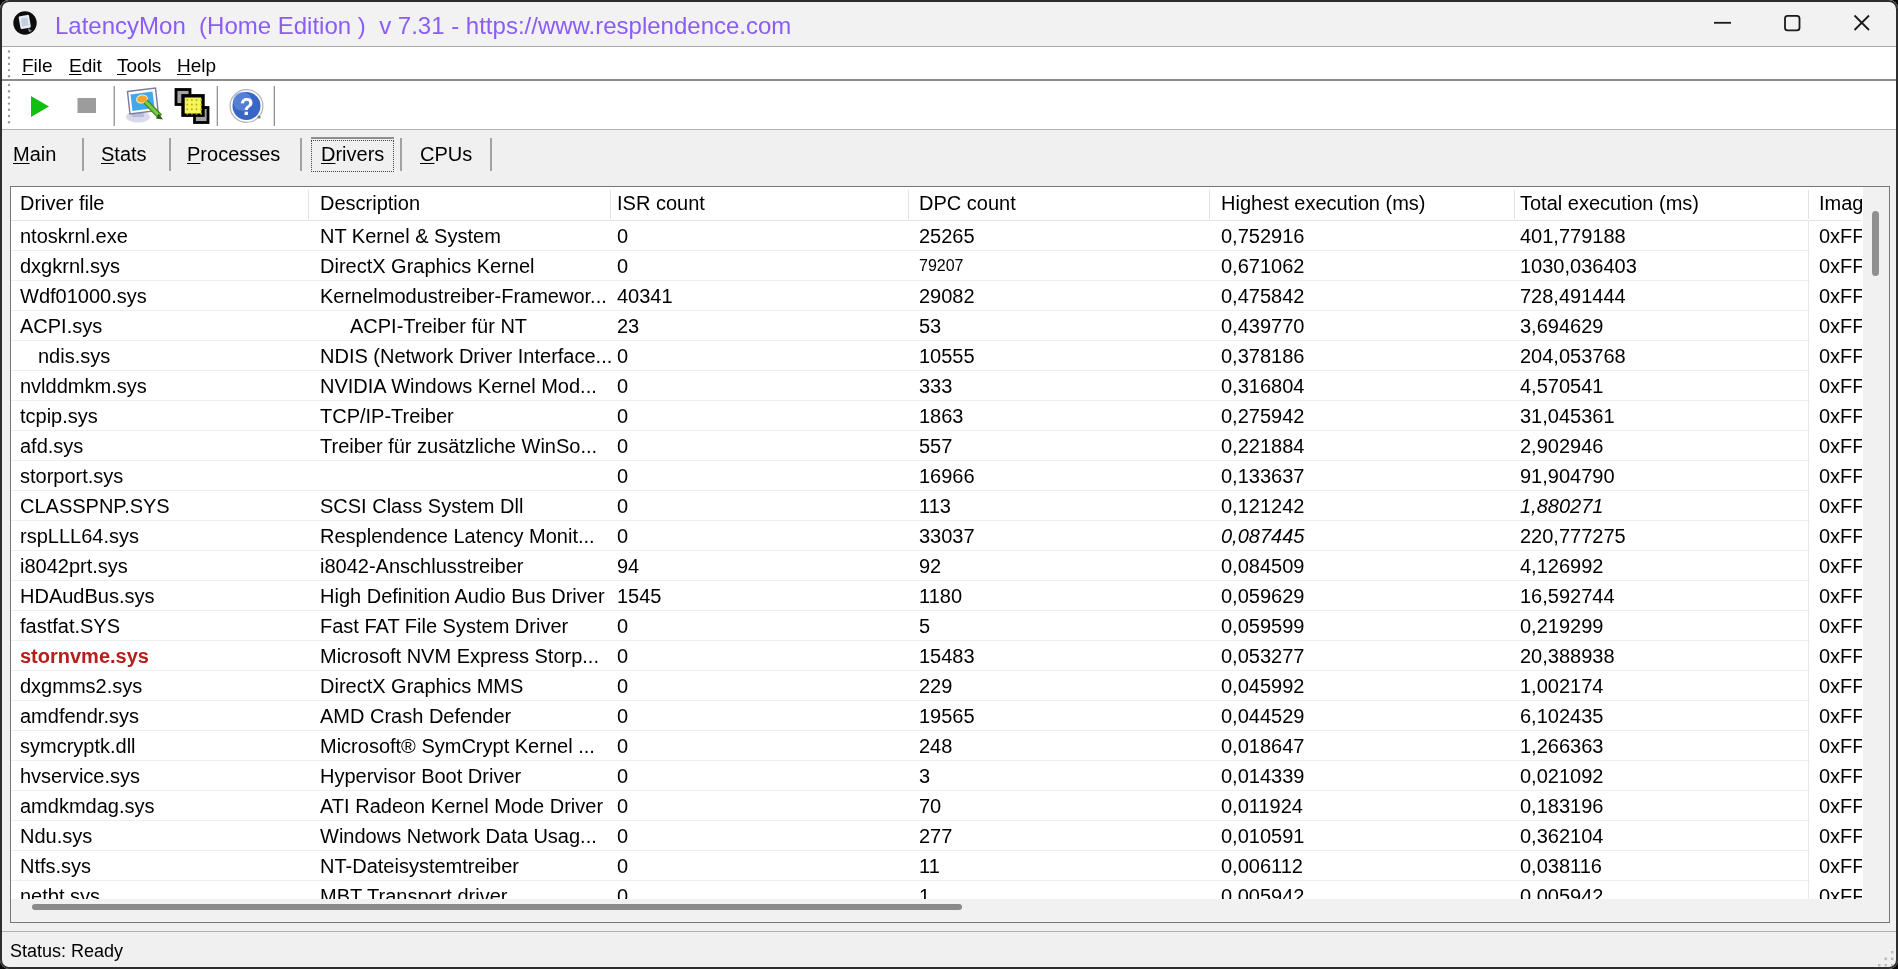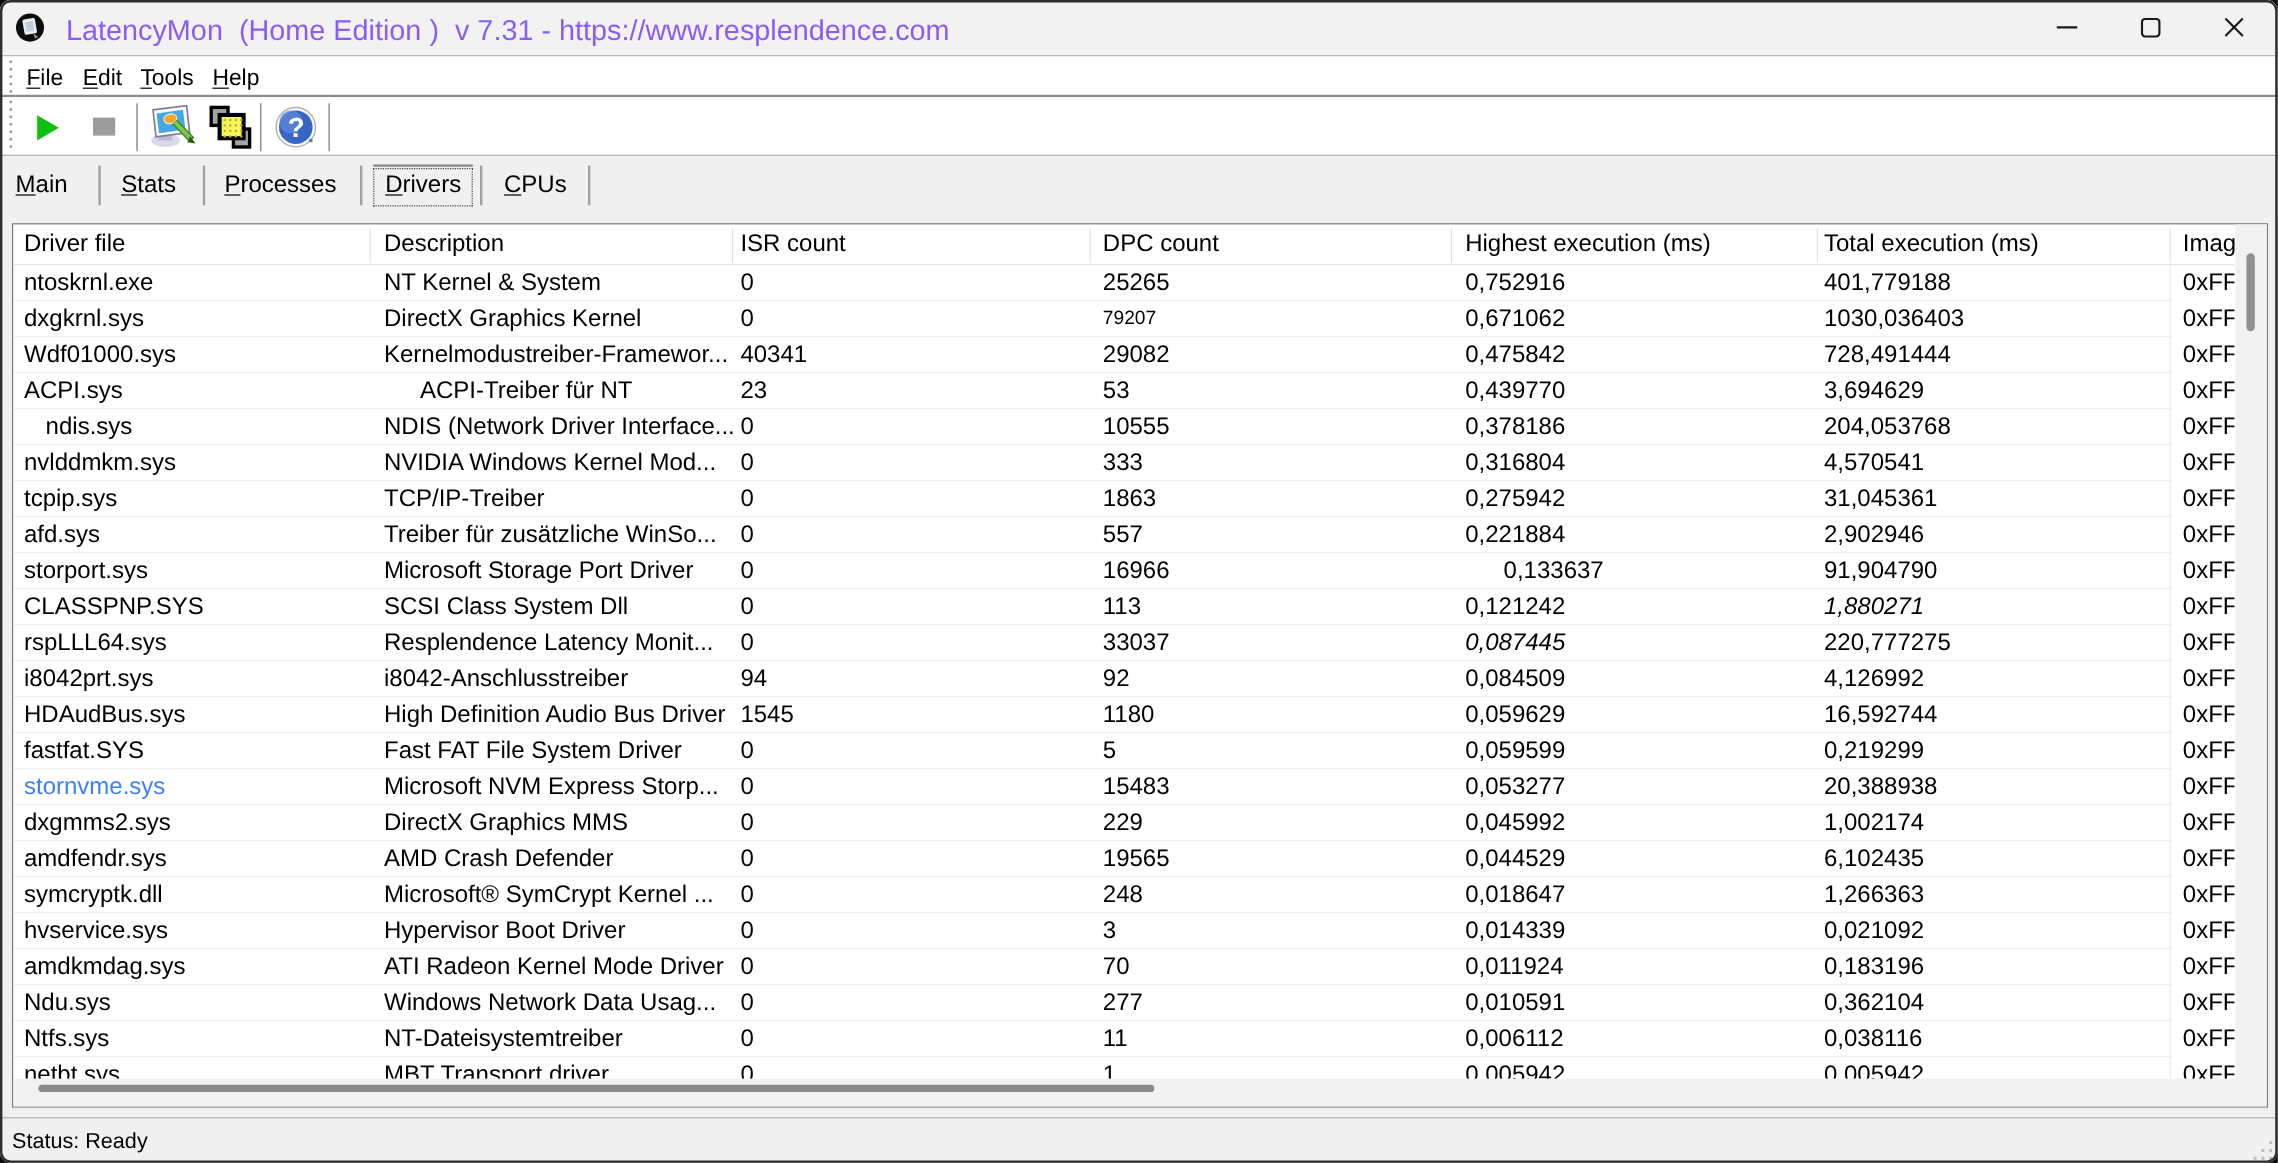--- a/index.html
+++ b/index.html
@@ -177,24 +177,23 @@
 <div style="position:absolute;left:0px;top:180px;width:1799px;height:1px;background:#efefef;"></div>
 <div style="position:absolute;left:9px;top:200.6px;height:50px;line-height:50px;font-size:20px;color:#000;white-space:nowrap;">afd.sys</div>
 <div style="position:absolute;left:309px;top:200.6px;height:50px;line-height:50px;font-size:20px;color:#000;white-space:nowrap;">Treiber für zusätzliche WinSo...</div>
 <div style="position:absolute;left:606px;top:200.6px;height:50px;line-height:50px;font-size:20px;color:#000;white-space:nowrap;">0</div>
 <div style="position:absolute;left:908px;top:200.6px;height:50px;line-height:50px;font-size:20px;color:#000;white-space:nowrap;">557</div>
 <div style="position:absolute;left:1210px;top:200.6px;height:50px;line-height:50px;font-size:20px;color:#000;white-space:nowrap;">0,221884</div>
 <div style="position:absolute;left:1509px;top:200.6px;height:50px;line-height:50px;font-size:20px;color:#000;white-space:nowrap;">2,902946</div>
 <div style="position:absolute;left:1808px;top:200.6px;height:50px;line-height:50px;font-size:20px;color:#000;white-space:nowrap;">0xFF</div>
 <div style="position:absolute;left:0px;top:210px;width:1799px;height:1px;background:#efefef;"></div>
 <div style="position:absolute;left:9px;top:230.6px;height:50px;line-height:50px;font-size:20px;color:#000;white-space:nowrap;">storport.sys</div>
-<div style="position:absolute;left:309px;top:230.6px;height:50px;line-height:50px;font-size:20px;color:#000;white-space:nowrap;">Microsoft Storage Port Driver</div>
 <div style="position:absolute;left:606px;top:230.6px;height:50px;line-height:50px;font-size:20px;color:#000;white-space:nowrap;">0</div>
 <div style="position:absolute;left:908px;top:230.6px;height:50px;line-height:50px;font-size:20px;color:#000;white-space:nowrap;">16966</div>
-<div style="position:absolute;left:1210px;top:230.6px;height:50px;line-height:50px;font-size:20px;color:#000;white-space:nowrap;margin-left:32px;">0,133637</div>
+<div style="position:absolute;left:1210px;top:230.6px;height:50px;line-height:50px;font-size:20px;color:#000;white-space:nowrap;">0,133637</div>
 <div style="position:absolute;left:1509px;top:230.6px;height:50px;line-height:50px;font-size:20px;color:#000;white-space:nowrap;">91,904790</div>
 <div style="position:absolute;left:1808px;top:230.6px;height:50px;line-height:50px;font-size:20px;color:#000;white-space:nowrap;">0xFF</div>
 <div style="position:absolute;left:0px;top:240px;width:1799px;height:1px;background:#efefef;"></div>
 <div style="position:absolute;left:9px;top:260.6px;height:50px;line-height:50px;font-size:20px;color:#000;white-space:nowrap;">CLASSPNP.SYS</div>
 <div style="position:absolute;left:309px;top:260.6px;height:50px;line-height:50px;font-size:20px;color:#000;white-space:nowrap;">SCSI Class System Dll</div>
 <div style="position:absolute;left:606px;top:260.6px;height:50px;line-height:50px;font-size:20px;color:#000;white-space:nowrap;">0</div>
 <div style="position:absolute;left:908px;top:260.6px;height:50px;line-height:50px;font-size:20px;color:#000;white-space:nowrap;">113</div>
 <div style="position:absolute;left:1210px;top:260.6px;height:50px;line-height:50px;font-size:20px;color:#000;white-space:nowrap;">0,121242</div>
 <div style="position:absolute;left:1509px;top:260.6px;height:50px;line-height:50px;font-size:20px;color:#000;white-space:nowrap;font-style:italic;">1,880271</div>
 <div style="position:absolute;left:1808px;top:260.6px;height:50px;line-height:50px;font-size:20px;color:#000;white-space:nowrap;">0xFF</div>
@@ -224,21 +223,21 @@
 <div style="position:absolute;left:1808px;top:350.6px;height:50px;line-height:50px;font-size:20px;color:#000;white-space:nowrap;">0xFF</div>
 <div style="position:absolute;left:0px;top:360px;width:1799px;height:1px;background:#efefef;"></div>
 <div style="position:absolute;left:9px;top:380.6px;height:50px;line-height:50px;font-size:20px;color:#000;white-space:nowrap;">fastfat.SYS</div>
 <div style="position:absolute;left:309px;top:380.6px;height:50px;line-height:50px;font-size:20px;color:#000;white-space:nowrap;">Fast FAT File System Driver</div>
 <div style="position:absolute;left:606px;top:380.6px;height:50px;line-height:50px;font-size:20px;color:#000;white-space:nowrap;">0</div>
 <div style="position:absolute;left:908px;top:380.6px;height:50px;line-height:50px;font-size:20px;color:#000;white-space:nowrap;">5</div>
 <div style="position:absolute;left:1210px;top:380.6px;height:50px;line-height:50px;font-size:20px;color:#000;white-space:nowrap;">0,059599</div>
 <div style="position:absolute;left:1509px;top:380.6px;height:50px;line-height:50px;font-size:20px;color:#000;white-space:nowrap;">0,219299</div>
 <div style="position:absolute;left:1808px;top:380.6px;height:50px;line-height:50px;font-size:20px;color:#000;white-space:nowrap;">0xFF</div>
 <div style="position:absolute;left:0px;top:390px;width:1799px;height:1px;background:#efefef;"></div>
-<div style="position:absolute;left:9px;top:410.6px;height:50px;line-height:50px;font-size:20px;color:#3b82f6;white-space:nowrap;">stornvme.sys</div>
+<div style="position:absolute;left:9px;top:410.6px;height:50px;line-height:50px;font-size:20px;color:#b91c1c;white-space:nowrap;font-weight:bold;">stornvme.sys</div>
 <div style="position:absolute;left:309px;top:410.6px;height:50px;line-height:50px;font-size:20px;color:#000;white-space:nowrap;">Microsoft NVM Express Storp...</div>
 <div style="position:absolute;left:606px;top:410.6px;height:50px;line-height:50px;font-size:20px;color:#000;white-space:nowrap;">0</div>
 <div style="position:absolute;left:908px;top:410.6px;height:50px;line-height:50px;font-size:20px;color:#000;white-space:nowrap;">15483</div>
 <div style="position:absolute;left:1210px;top:410.6px;height:50px;line-height:50px;font-size:20px;color:#000;white-space:nowrap;">0,053277</div>
 <div style="position:absolute;left:1509px;top:410.6px;height:50px;line-height:50px;font-size:20px;color:#000;white-space:nowrap;">20,388938</div>
 <div style="position:absolute;left:1808px;top:410.6px;height:50px;line-height:50px;font-size:20px;color:#000;white-space:nowrap;">0xFF</div>
 <div style="position:absolute;left:0px;top:420px;width:1799px;height:1px;background:#efefef;"></div>
 <div style="position:absolute;left:9px;top:440.6px;height:50px;line-height:50px;font-size:20px;color:#000;white-space:nowrap;">dxgmms2.sys</div>
 <div style="position:absolute;left:309px;top:440.6px;height:50px;line-height:50px;font-size:20px;color:#000;white-space:nowrap;">DirectX Graphics MMS</div>
 <div style="position:absolute;left:606px;top:440.6px;height:50px;line-height:50px;font-size:20px;color:#000;white-space:nowrap;">0</div>

